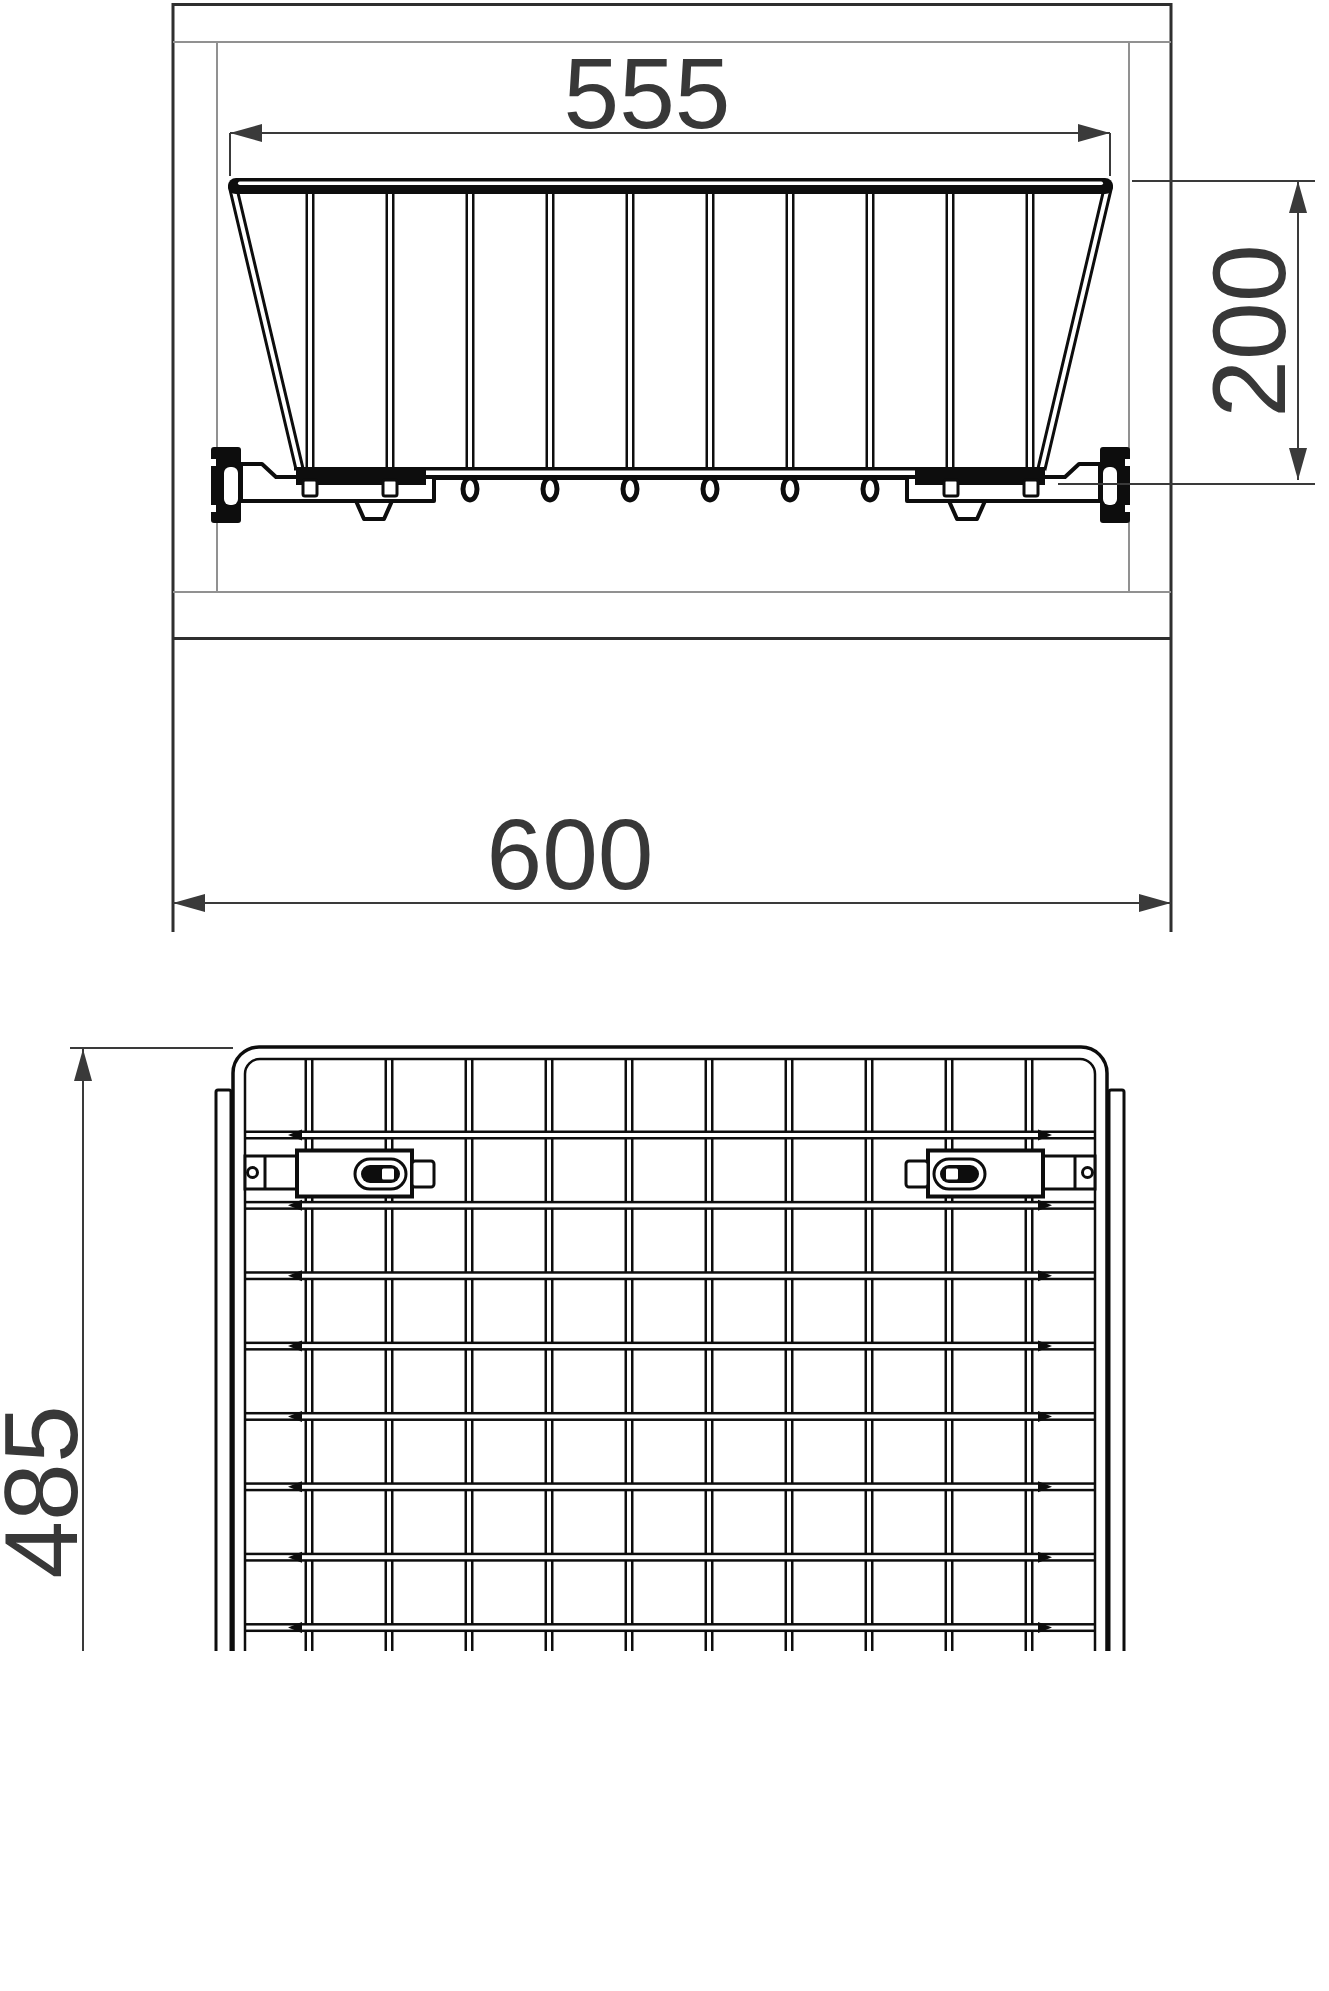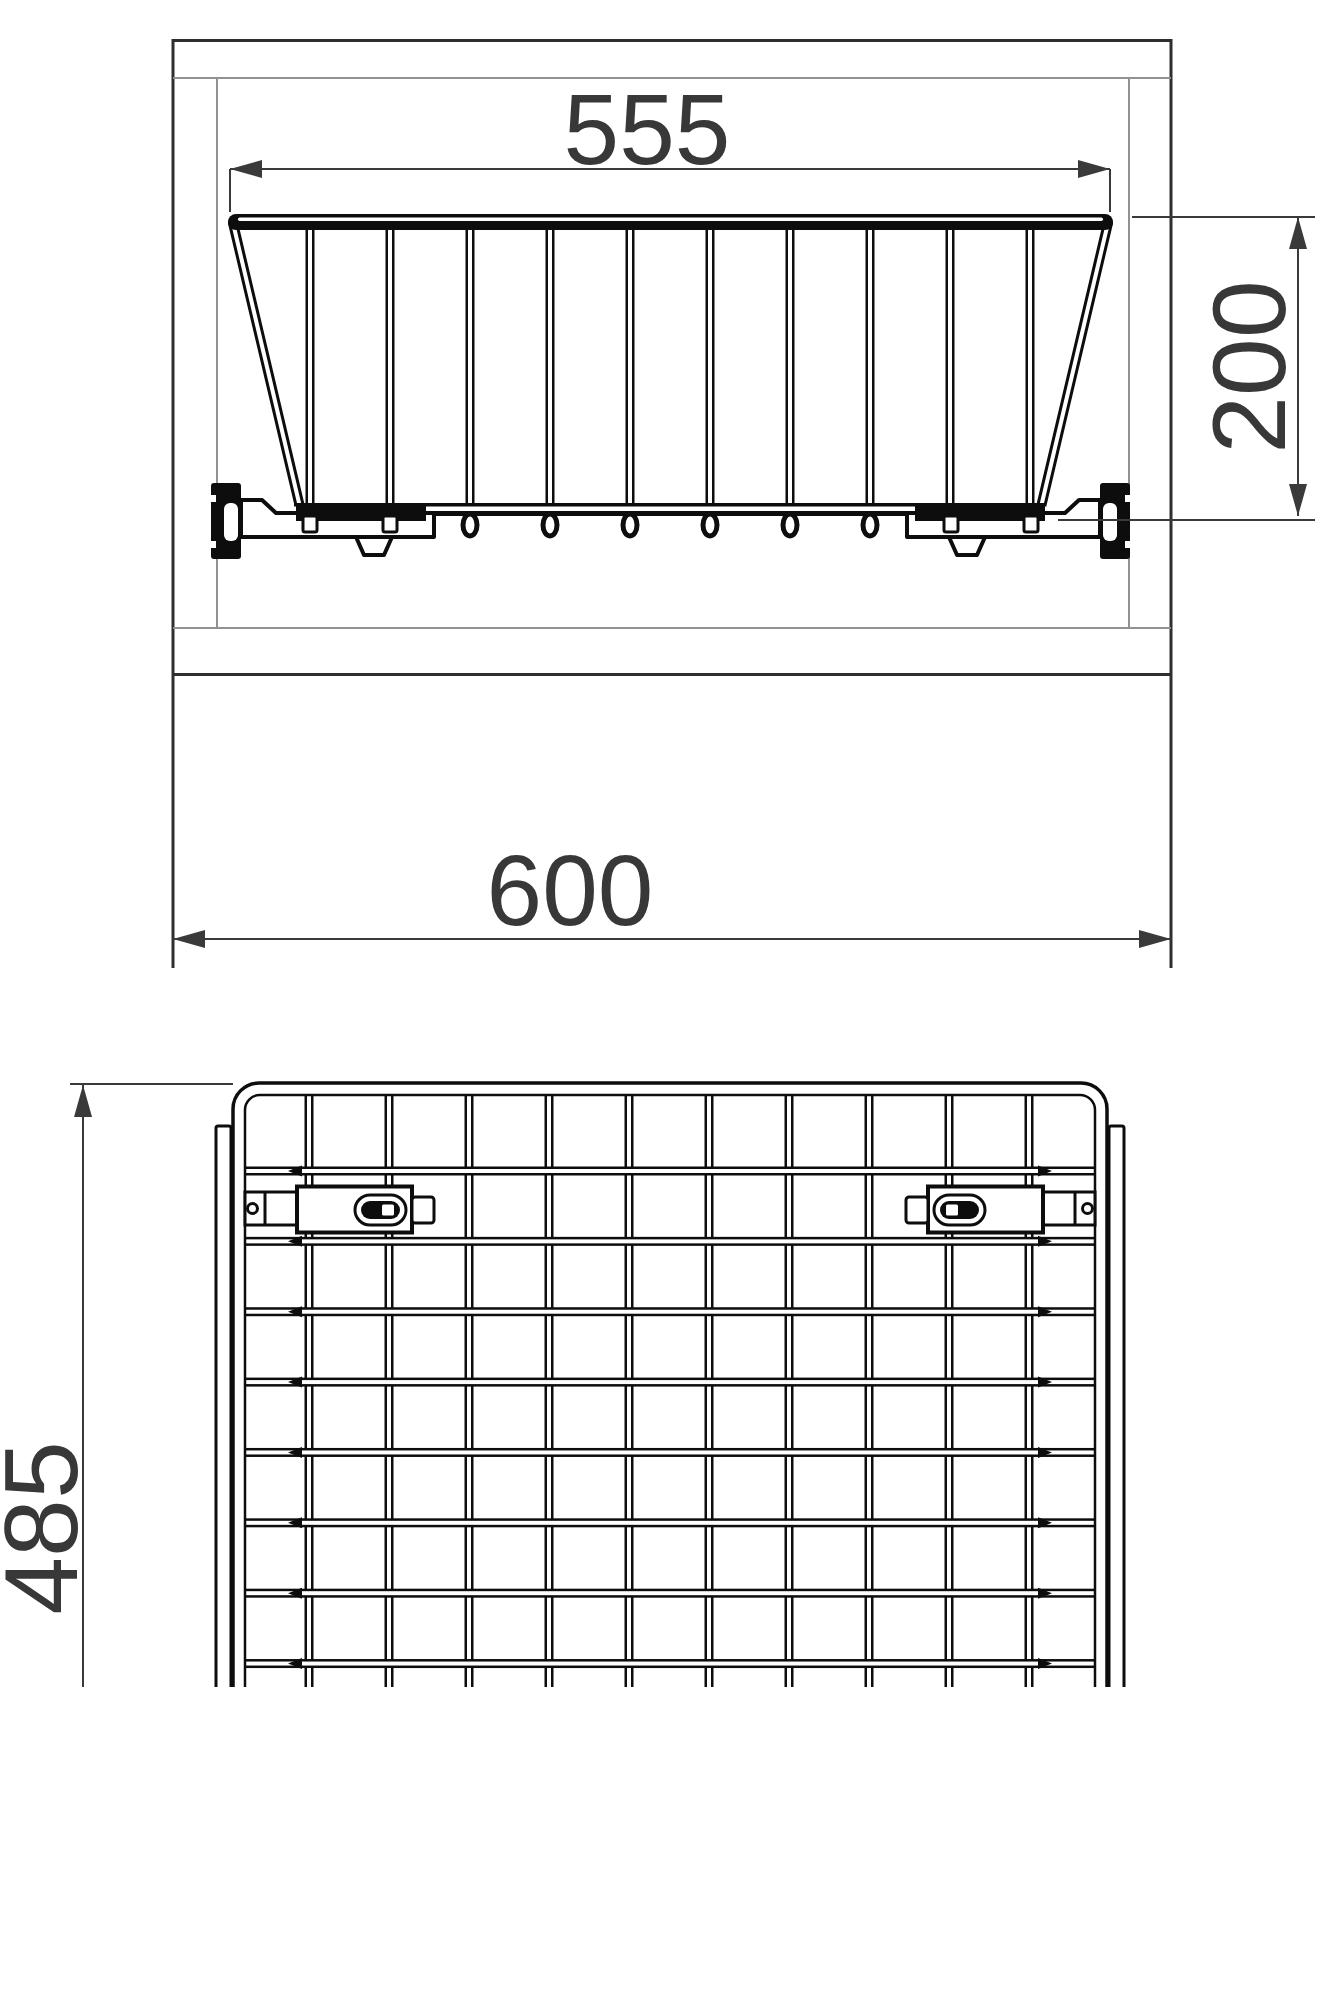--- a/index.html
+++ b/index.html
@@ -1,18 +1,18 @@
 <!DOCTYPE html>
 <html style="--background: #ffffff; --line_dark: #2f2f2f; --line_light: #919191; --wire: #0d0d0d; --dimension: #3a3a3a; --text: #383838;"><head>
 <meta charset="utf-8">
 <style>
   :root { --background:#ffffff; --line_dark:#2f2f2f; --line_light:#919191;
           --wire:#0d0d0d; --dimension:#3a3a3a; --text:#383838; }
   html,body{margin:0;padding:0;background:var(--background);}
-  .stage{width:1329px;height:1651px;position:relative;background:var(--background);margin-top:36px;}
+  .stage{width:1329px;height:1651px;position:relative;background:var(--background);}
   svg{display:block;}
   text{font-family:"Liberation Sans","DejaVu Sans",sans-serif;fill:var(--text);}
   .fs100{font-size:100px;}
   .fs104{font-size:104px;}
   .ld3{stroke:var(--line_dark);stroke-width:3;fill:none;}
   .lg2{stroke:var(--line_light);stroke-width:2;fill:none;}
   .dim{stroke:var(--dimension);stroke-width:2;fill:none;}
   .dimf{fill:var(--dimension);stroke:none;}
   .blk{fill:var(--wire);stroke:none;}
   .wht{fill:#ffffff;stroke:none;}

